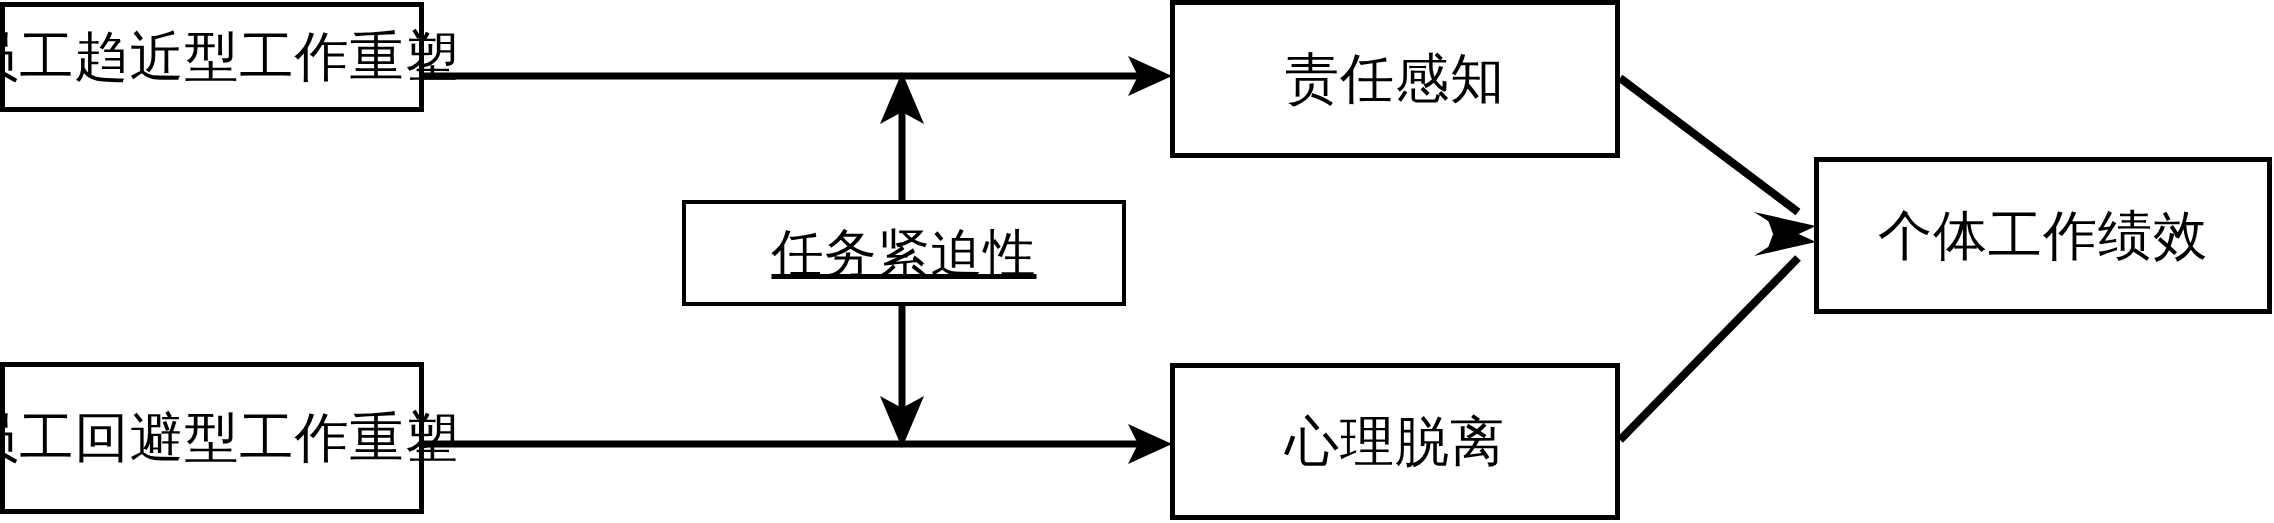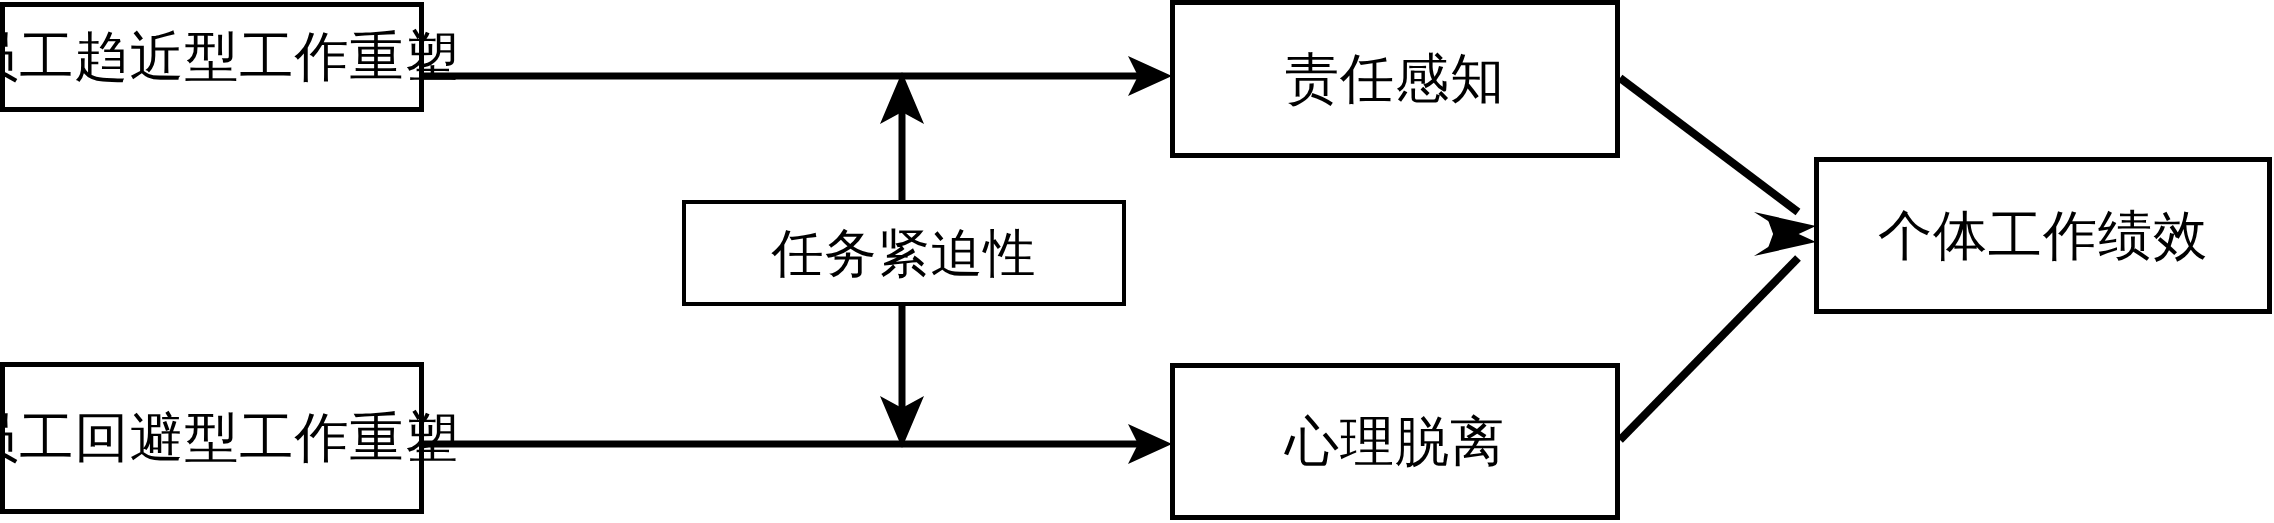--- a/index.html
+++ b/index.html
@@ -43,21 +43,21 @@
   
   #node-approach-crafting { left: 0px;    top: 2px;   width: 424px; height: 110px; }
   #node-avoidance-crafting{ left: 0px;    top: 362px; width: 424px; height: 152px; }
   #node-task-urgency      { left: 682px;  top: 200px; width: 444px; height: 106px; border-width: 4px; }
   #node-felt-responsibility{ left: 1170px; top: 0px;   width: 450px; height: 158px; align-items: center; }
   #node-psych-detachment  { left: 1170px; top: 363px; width: 450px; height: 157px; justify-content: center; }
   #node-job-performance   { left: 1814px; top: 157px; width: 458px; height: 157px; justify-content: center; }
 
   #node-approach-crafting  .node-label { font-size: 54px; }
   #node-avoidance-crafting .node-label { font-size: 54px; }
-  #node-task-urgency       .node-label { font-size: 52px; }
+  #node-task-urgency       .node-label { font-size: 52px; text-decoration: underline; }
   #node-felt-responsibility .node-label{ font-size: 54px; }
   #node-psych-detachment   .node-label { font-size: 54px; }
   #node-job-performance    .node-label { font-size: 54px; }
 </style>
 </head>
 <body>
 
 <div id="diagram-root">
 
   <svg id="edge-layer" viewBox="0 0 2274 523" width="2274" height="523" xmlns="http://www.w3.org/2000/svg">

